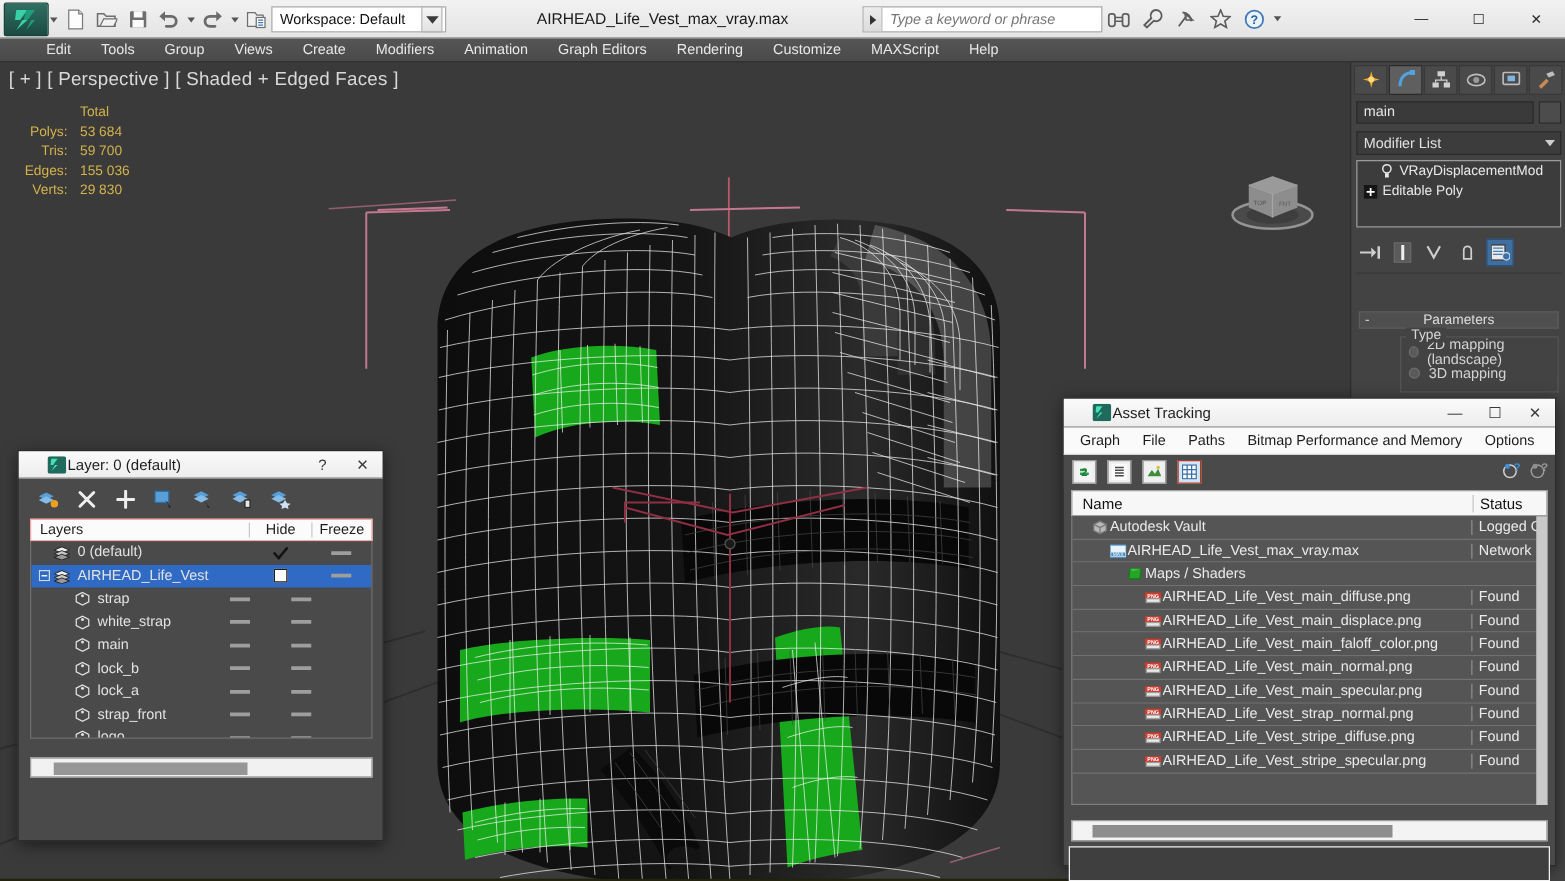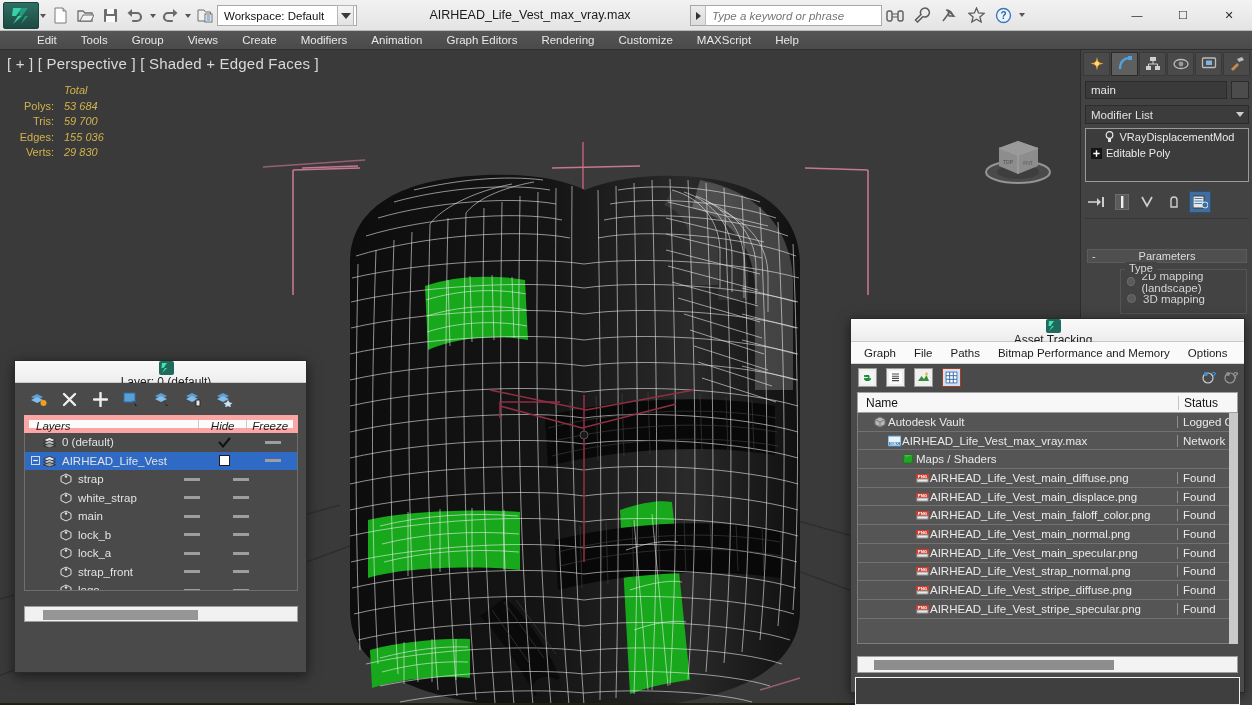--- a/index.html
+++ b/index.html
@@ -54,21 +54,21 @@
 
   
   .viewport { position:absolute; left:0; top:50px; width:1080px; height:655px;
     background:#3a3a3a; overflow:hidden; }
   .vp-grid { position:absolute; inset:0; }
   .vp-label { position:absolute; left:7px; top:5px; color:#d9d9d9; font-size:15px; letter-spacing:.2px; }
   .stats { position:absolute; left:10px; top:33px; color:#d3b24c; font-size:11px; line-height:15.6px; }
   .stats table { border-collapse:collapse; }
   .stats td { padding:0 4px 0 0; color:#d3b24c; font-size:11px; white-space:nowrap; }
   .stats td.lbl { text-align:right; width:48px; }
-  .stats td.val { padding-left:6px;font-style:italic; }
+  .stats td.val { padding-left:6px; }
   .vp-bottomline { position:absolute; left:0; bottom:0; width:1080px; height:2px; background:#22220f; }
 
   
   .cmdpanel { position:absolute; left:1080px; top:50px; width:172px; height:655px; background:#434343;
     border-left:1px solid #2c2c2c; }
   .cp-tabs { position:absolute; left:2px; top:2px; display:flex; gap:1px; }
   .cp-tab { width:27px; height:24px; background:#4a4a4a; border:1px solid #393939;
     display:flex; align-items:center; justify-content:center; }
   .cp-tab.active { background:#5f5f5f; border-color:#2b2b2b; }
   .cp-name { position:absolute; left:4px; top:31px; width:142px; height:18px;
@@ -104,34 +104,34 @@
 
   
   .statusedge { position:absolute; left:1085px; top:693px; width:167px; height:12px;
      display:flex; align-items:center; color:#cfcfcf; font-size:10.5px; gap:4px; overflow:hidden;}
   .statusedge .fld { background:#d9d9d9; color:#222; width:44px; height:11px; line-height:11px; padding-left:3px;}
 
   
   .win { position:absolute; background:#4a4a4a; border:1px solid #2a2a2a;
     box-shadow:0 3px 12px rgba(0,0,0,.55); }
   .win-title { height:23px; background:linear-gradient(#fafafa,#ededed); border-bottom:1px solid #c9c9c9;
-    display:flex; align-items:center; color:#1d1d1d; font-size:12px; padding-left:11px;flex-direction:column; }
+    display:flex; align-items:center; color:#1d1d1d; font-size:12px; padding-left:21px; }
   .win-title .ic { width:18px; display:flex; align-items:center; justify-content:center; }
   .win-ctl { margin-left:auto; display:flex; height:23px; }
   .win-ctl div { width:32px; height:23px; display:flex; align-items:center; justify-content:center; color:#3a3a3a; }
 
   
   #layerwin { left:14px; top:360px; width:293px; height:313px; }
   #layerwin .win-title { height:22px; font-size:12px; }
   .layer-qmark { width:24px;height:22px;display:flex;align-items:center;justify-content:center;color:#8a8a8a;font-size:12px;}
   .layer-tools { position:absolute; left:0; top:22px; width:291px; height:32px; background:#4a4a4a;
      display:flex; align-items:center; padding-left:14px; gap:13px; }
   .lt { width:18px;height:18px;display:flex;align-items:center;justify-content:center;}
   .layer-hdr { position:absolute; left:9px; top:54px; width:274px; height:18px;
-     background:#fbfbfb; border:5px solid #fca5a5; display:flex; color:#1c1c1c; font-size:11.5px;font-style:italic; }
+     background:#fbfbfb; border:1px solid #fca5a5; display:flex; align-items:center; color:#1c1c1c; font-size:11.5px; }
   .layer-hdr .c1 { width:174px; padding-left:7px; }
   .layer-hdr .c2 { width:50px; text-align:center; border-left:1px solid #c9c9c9; }
   .layer-hdr .c3 { width:48px; text-align:center; border-left:1px solid #c9c9c9; }
   .layer-list { position:absolute; left:9px; top:72px; width:274px; height:158px;
      background:#4a4a4a; border:1px solid #6e6e6e; border-top:none; overflow:hidden; }
   .lrow { height:18.5px; display:flex; align-items:center; font-size:11.5px; color:#e2e2e2; position:relative; }
   .lrow.sel { background:#2f6ac4;text-align:right; }
   .lrow .expander { width:12px; margin-left:4px; display:flex; align-items:center; justify-content:center; }
   .lrow .licon { width:17px; display:flex; align-items:center; justify-content:center; }
   .lrow .lname { padding-left:4px; }

